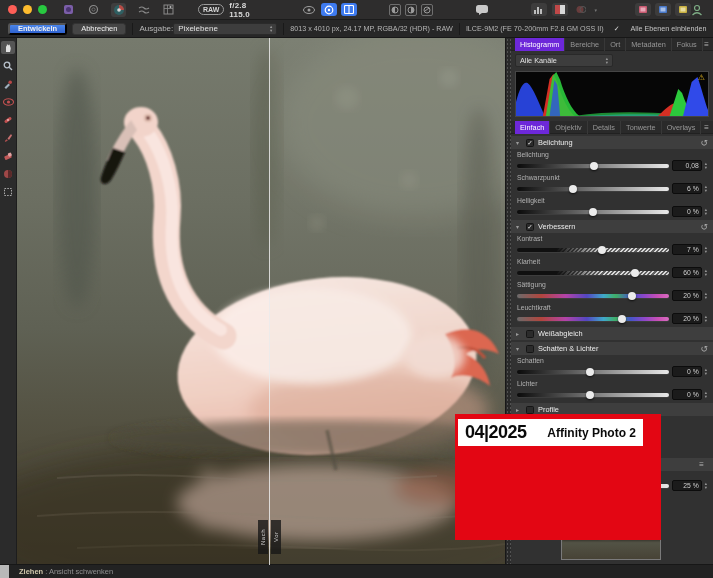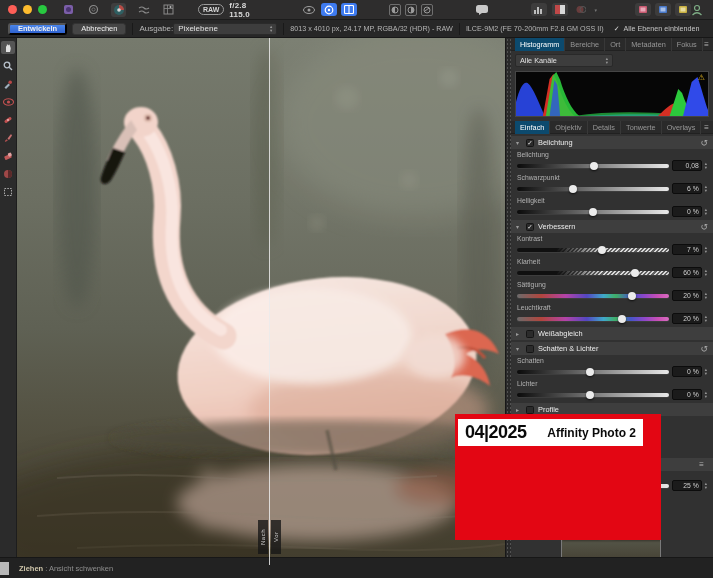--- a/index.html
+++ b/index.html
@@ -34,21 +34,21 @@
   .btn { height:12px; border-radius:3px; font-size:7.5px; display:flex; align-items:center;
     padding:0 8px; color:#f0f0f0; }
   .btn.primary { background:linear-gradient(#4a85ea,#2f62cf); margin-left:8px; font-weight:bold; }
   .btn.plain { background:#454545; margin-left:5px; border:1px solid #333; }
   .vsep { width:1px; height:12px; background:#191919; margin:0 6px; }
   .dd { background:#3d3d3d; border:1px solid #2a2a2a; border-radius:2px; height:12px;
     display:flex; align-items:center; padding:0 4px; color:#e2e2e2; }
   .dd .stp { margin-left:auto; }
   .stp { display:flex; flex-direction:column; font-size:4.5px; line-height:3.6px; color:#9a9a9a; }
   .info-txt { color:#b5b5b5; font-size:7.2px; white-space:nowrap; }
-  .chk { display:flex; align-items:center; gap:4px; font-size:7.2px; color:#c5c5c5; }
+  .chk { display:flex; align-items:center; gap:11px; font-size:7.2px; color:#c5c5c5; }
   .chk .mark { color:#d8d8d8; font-size:7px; }
 
   
   .toolrail { position:absolute; top:38px; left:0; width:17px; bottom:13px; background:#2b2b2b;
     display:flex; flex-direction:column; align-items:center; padding-top:3px; gap:5px; border-right:1px solid #1d1d1d; }
   .tool { width:14px; height:13px; border-radius:2px; display:flex; align-items:center; justify-content:center; }
   .tool.selected { background:#555; }
 
   
   .canvas { position:absolute; top:38px; left:17px; width:488px; bottom:13px; overflow:hidden; background:#5d6054; }
@@ -61,21 +61,21 @@
 
   
   .rightpanel { position:absolute; top:38px; left:505px; right:0; bottom:13px; background:#313131;
     color:#c9c9c9; border-left:1px solid #181818; }
   .grip { position:absolute; top:0; bottom:0; left:0; width:5px; background:#2a2a2a;
     background-image:radial-gradient(#525252 .7px, transparent .8px); background-size:3px 4px; }
   .panel-in { margin-left:5px; }
   .tabs { height:13px; display:flex; align-items:center; background:#2a2a2a; border-bottom:1px solid #212121;
     padding-left:4px; color:#979797; font-size:7.3px; }
   .tab { padding:0 5px; border-right:1px solid #383838; line-height:13px; white-space:nowrap; }
-  .tab.active { color:#fff; background:#0c4a6e; }
+  .tab.active { color:#fff; background:#6d28d9; }
   .burger { margin-left:auto; margin-right:4px; color:#b5b5b5; font-size:8px; }
   .channel-row { padding:3px 4px 2px; }
   .mini-dd { width:98px; height:13px; background:#3d3d3d; border:1px solid #292929; border-radius:2px;
     display:flex; align-items:center; padding:0 4px; font-size:7.3px; color:#e0e0e0; }
   .histo { margin:2px 4px 4px; height:46px; background:#060606; border:1px solid #454545; position:relative; }
   .warn { position:absolute; top:1px; right:3px; color:#e0b41f; font-size:8px; line-height:9px; }
   .preset-row { height:15px; background:#2f2f2f; border-bottom:1px solid #262626;
     display:flex; align-items:center; gap:4px; padding:0 4px; font-size:7.3px; color:#bdbdbd; }
   .preset-dd { flex:1; height:12px; background:#3d3d3d; border:1px solid #292929; border-radius:2px;
     display:flex; align-items:center; padding:0 4px; color:#e0e0e0; }
@@ -107,21 +107,21 @@
     display:flex; align-items:center; padding:0 5px; }
   .bottom-srow { position:absolute; left:5px; right:0; top:440px; }
   .thumb-img { position:absolute; left:55px; top:460px; width:100px; height:62px;
     border:1px solid #7a7a7a; overflow:hidden;
     background:linear-gradient(180deg,#76796c 0%,#6a6d60 35%,#585a4c 60%,#474336 100%); }
   .thumb-bird { position:absolute; left:28px; top:14px; width:34px; height:26px; border-radius:60% 60% 50% 50%;
     background:radial-gradient(circle at 40% 40%, #f6e2db, #e7bcab); filter:blur(1px); }
   .thumb-log { position:absolute; left:0; top:34px; width:100px; height:8px; background:#2e2a22; filter:blur(1px); opacity:.8; }
 
   
-  .statusbar { position:absolute; bottom:0; left:0; right:0; height:21px; background:#222;
+  .statusbar { position:absolute; bottom:0; left:0; right:0; height:14px; background:#222;
     display:flex; align-items:center; font-size:7.5px; border-top:1px solid #171717; }
   .grip-corner { width:9px; height:13px; background:#b9b9b9; margin-right:10px; }
   .st-action { color:#cfc6ab; font-weight:bold; }
   .st-hint { color:#8f8f8f; margin-left:2px; }
 
   
   .badge { position:absolute; left:455px; top:414px; width:206px; height:126px; background:#e30613; z-index:50;
     padding:0 18px 4px 3px; display:flex; flex-direction:column; }
   .badge-logo { height:50px; display:flex; flex-direction:column; align-items:center; justify-content:center; line-height:1; }
   .brand-small { color:#fff; font-size:10px; font-weight:bold; letter-spacing:.5px; transform:translateX(14px); }

